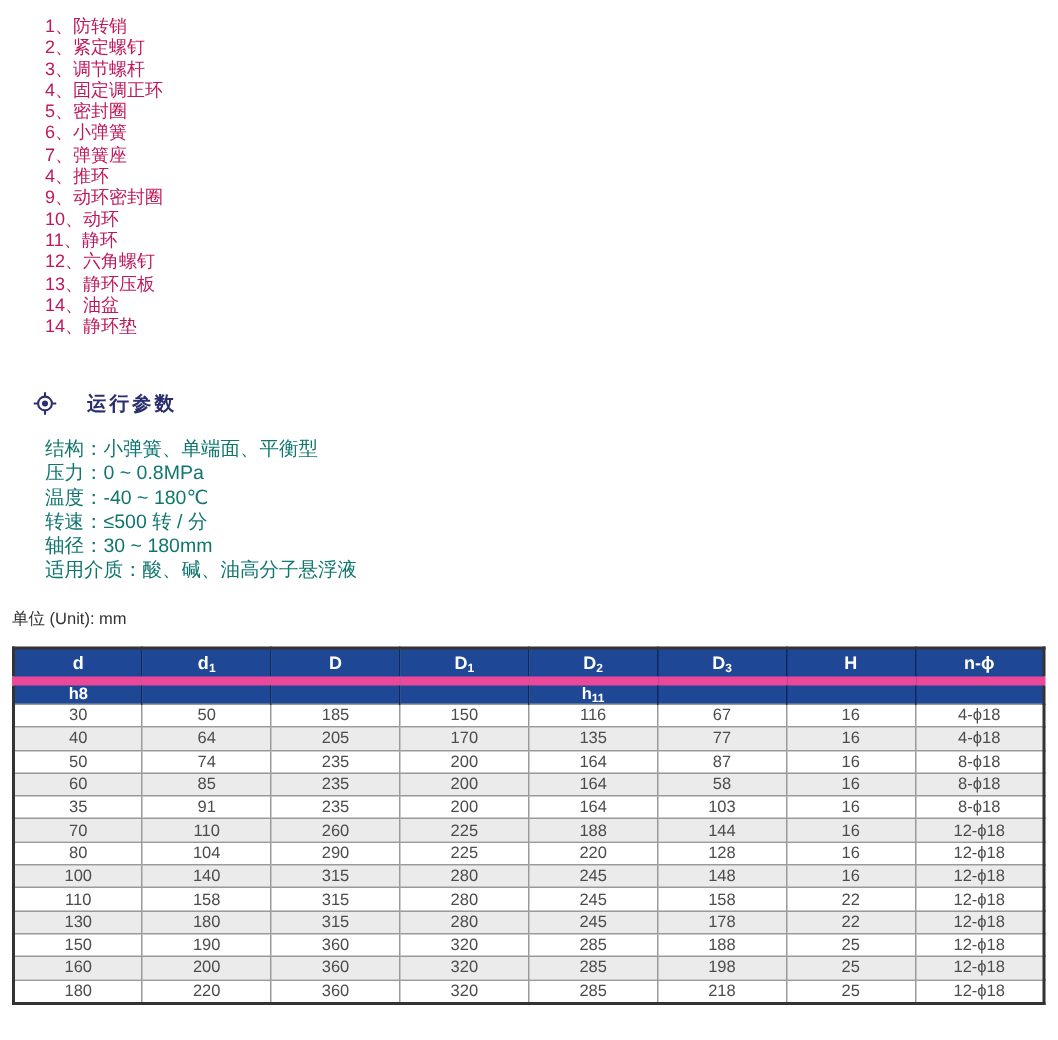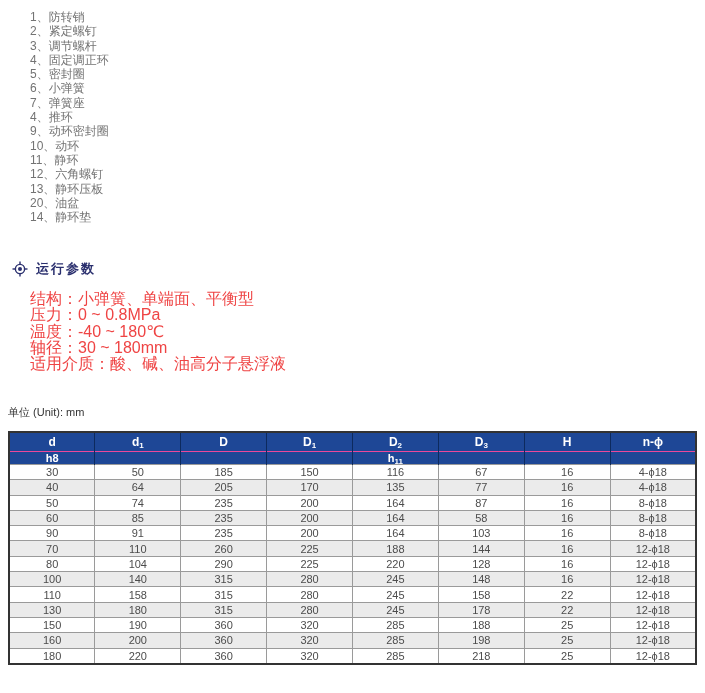--- a/index.html
+++ b/index.html
@@ -4,53 +4,53 @@
 <style>
   html,body{margin:0;padding:0;}
   body{
     width:705px;height:693px;position:relative;background:#ffffff;
     font-family:"Liberation Sans","DejaVu Sans",sans-serif;
     overflow:hidden;
   }
   
   .parts-list{
     position:absolute;left:30px;top:10px;margin:0;padding:0;list-style:none;
-    font-size:12px;line-height:14.3px;color:#737373;white-space:nowrap;
+    font-size:12px;line-height:14.3px;color:#be185d;white-space:nowrap;
   }
   
   .section-header{
-    position:absolute;left:12px;top:260px;display:flex;align-items:center;gap:8px;
+    position:absolute;left:22px;top:260px;display:flex;align-items:center;gap:20px;
   }
   .section-header .icon{width:16px;height:16px;display:block;}
   .section-title{
     font-size:13px;font-weight:bold;color:#2a2f6e;letter-spacing:2px;
   }
   
   .params{
     position:absolute;left:30px;top:291px;
-    font-size:16px;line-height:16.3px;color:#ef4444;white-space:nowrap;
+    font-size:13px;line-height:16.3px;color:#0f766e;white-space:nowrap;
   }
   
   .unit-label{
     position:absolute;left:8px;top:405px;font-size:11px;color:#333333;
   }
   
   .spec-table{
     position:absolute;left:8px;top:431px;width:689px;
     border-collapse:collapse;table-layout:fixed;
     font-size:11px;
     border:2px solid #333333;
   }
   .spec-table thead th{
     background:#1e4796;color:#ffffff;font-weight:bold;
     border-left:1px solid #0d2a5e;border-right:1px solid #0d2a5e;
     padding:0;text-align:center;
   }
   .spec-table thead tr.hdr-main th{height:18px;font-size:12px;}
-  .spec-table thead tr.hdr-sub th{height:12px;font-size:11px;border-top:1px solid #ec4899;}
+  .spec-table thead tr.hdr-sub th{height:12px;font-size:11px;border-top:6px solid #ec4899;}
   .spec-table .sub{font-size:8px;position:relative;bottom:-2px;}
   .spec-table tbody td{
     height:14.3px;padding:0;text-align:center;vertical-align:middle;
     color:#4c4c4c;background:#ffffff;
     border:1px solid #9a9a9a;
   }
   .spec-table tbody tr:nth-child(even) td{background:#ebebeb;}
 </style>
 </head>
 <body>
@@ -63,21 +63,21 @@
     <li>4、固定调正环</li>
     <li>5、密封圈</li>
     <li>6、小弹簧</li>
     <li>7、弹簧座</li>
     <li>4、推环</li>
     <li>9、动环密封圈</li>
     <li>10、动环</li>
     <li>11、静环</li>
     <li>12、六角螺钉</li>
     <li>13、静环压板</li>
-    <li>20、油盆</li>
+    <li>14、油盆</li>
     <li>14、静环垫</li>
   </ul>
 
 <div class="section-header">
   <span class="icon">
     <svg width="16" height="16" viewBox="0 0 16 16">
       <circle cx="8" cy="8" r="4.6" fill="none" stroke="#2a2f6e" stroke-width="1.4"></circle>
       <circle cx="8" cy="8" r="2" fill="#2a2f6e"></circle>
       <line x1="8" y1="0.5" x2="8" y2="3.2" stroke="#2a2f6e" stroke-width="1.4"></line>
       <line x1="8" y1="12.8" x2="8" y2="15.5" stroke="#2a2f6e" stroke-width="1.4"></line>
@@ -86,20 +86,21 @@
     </svg>
   </span>
   <span class="section-title">运行参数</span>
 </div>
 
 <div class="params">
 
 <div>结构：小弹簧、单端面、平衡型</div>
     <div>压力：0 ~ 0.8MPa</div>
     <div>温度：-40 ~ 180℃</div>
+    <div>转速：≤500 转 / 分</div>
     <div>轴径：30 ~ 180mm</div>
     <div>适用介质：酸、碱、油高分子悬浮液</div>
   </div>
 
 <div class="unit-label">单位 (Unit): mm</div>
 
 <table class="spec-table">
   <thead>
     <tr class="hdr-main">
       <th><span>d</span><span class="sub"></span></th>
@@ -158,21 +159,21 @@
       <td>60</td>
       <td>85</td>
       <td>235</td>
       <td>200</td>
       <td>164</td>
       <td>58</td>
       <td>16</td>
       <td>8-ϕ18</td>
     </tr>
       <tr>
-      <td>90</td>
+      <td>35</td>
       <td>91</td>
       <td>235</td>
       <td>200</td>
       <td>164</td>
       <td>103</td>
       <td>16</td>
       <td>8-ϕ18</td>
     </tr>
       <tr>
       <td>70</td>

